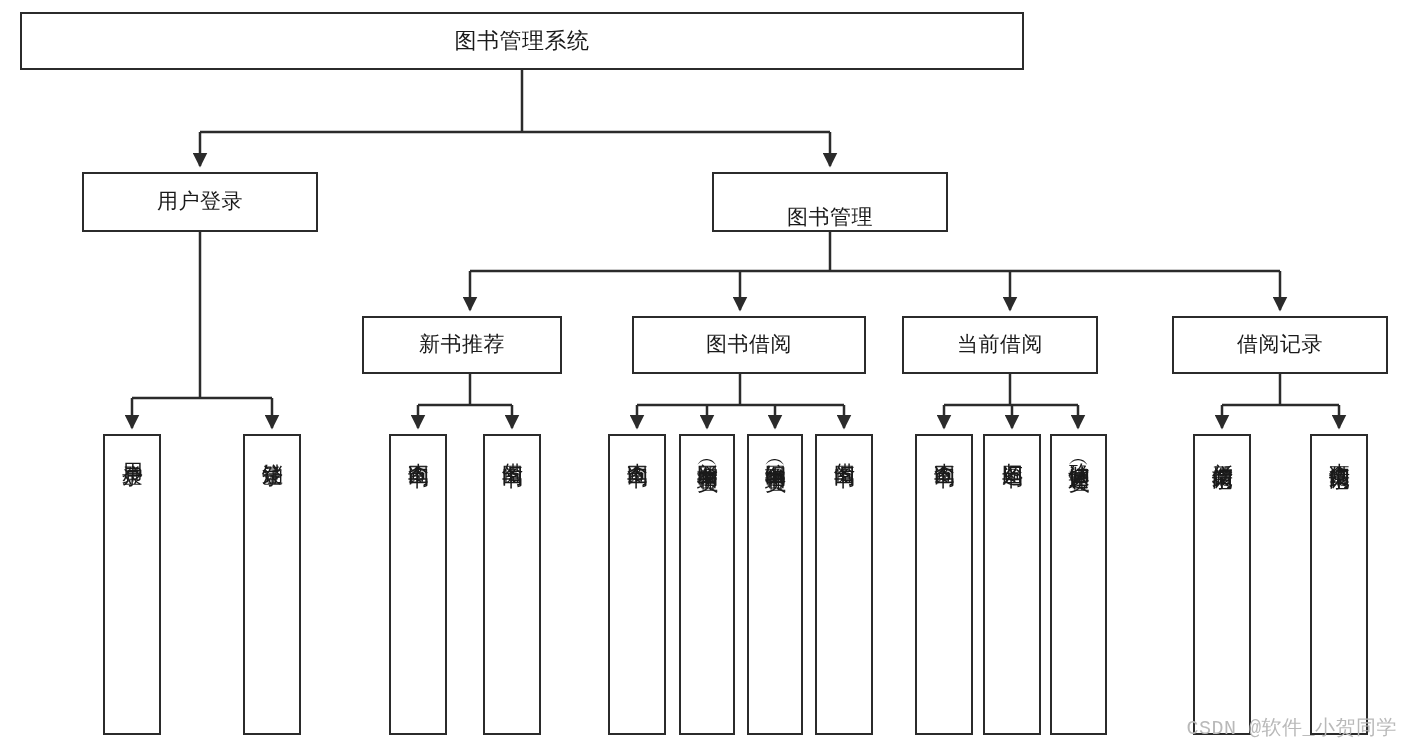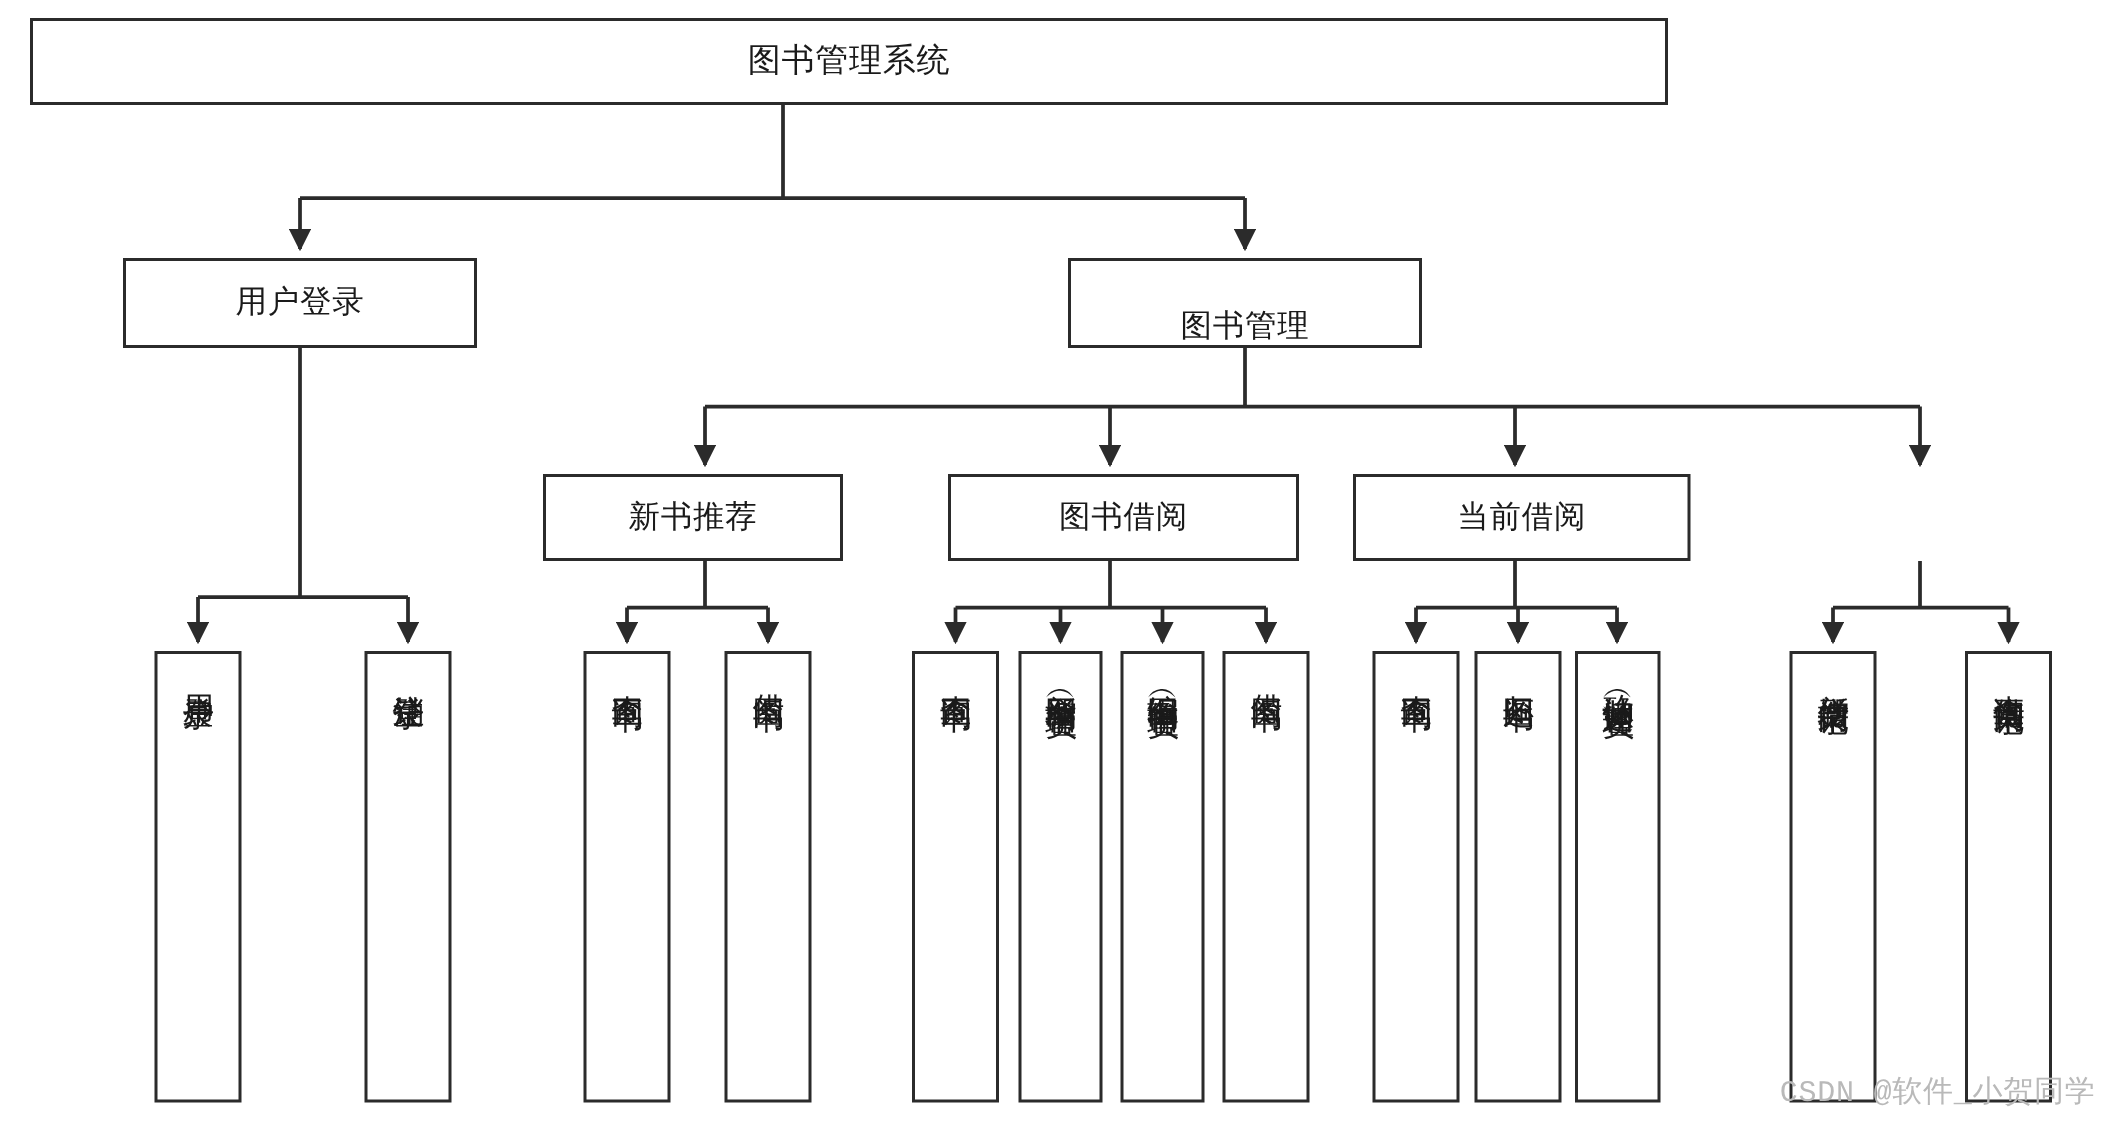--- a/index.html
+++ b/index.html
@@ -119,39 +119,42 @@
       <path d="M 1012 405 L 1012 428" marker-end="url(#arrow)"></path>
       <path d="M 1078 405 L 1078 428" marker-end="url(#arrow)"></path>
 
       <path d="M 1280 374 L 1280 405"></path>
       <path d="M 1222 405 L 1339 405"></path>
       <path d="M 1222 405 L 1222 428" marker-end="url(#arrow)"></path>
       <path d="M 1339 405 L 1339 428" marker-end="url(#arrow)"></path>
     </g>
   </svg>
 
-  <div class="node root horiz" style="left:20px; top:12px; width:1092px; height:58px;">
+  <div class="node root horiz" style="left:20px; top:12px; width:1004px; height:58px;">
     <span class="lbl">图书管理系统</span>
   </div>
 
   <div class="node horiz" style="left:82px; top:172px; width:236px; height:60px;">
     <span class="lbl">用户登录</span>
   </div>
   <div class="node horiz" style="left:712px; top:172px; width:236px; height:60px;align-items:flex-end;">
     <span class="lbl">图书管理</span>
   </div>
 
   <div class="node horiz" style="left:362px; top:316px; width:200px; height:58px;">
     <span class="lbl">新书推荐</span>
   </div>
   <div class="node horiz" style="left:632px; top:316px; width:234px; height:58px;">
     <span class="lbl">图书借阅</span>
   </div>
-  <div class="node horiz" style="left:902px; top:316px; width:225px; height:58px;">
+  <div class="node horiz" style="left:902px; top:316px; width:196px; height:58px;">
     <span class="lbl">当前借阅</span>
+  </div>
+  <div class="node horiz" style="left:1172px; top:316px; width:216px; height:58px;">
+    <span class="lbl">借阅记录</span>
   </div>
 
   <div class="node vert" style="left:103px; top:434px; width:58px; height:301px;">
     <span class="lbl">用户登录</span>
   </div>
   <div class="node vert" style="left:243px; top:434px; width:58px; height:301px;">
     <span class="lbl">注销登录</span>
   </div>
   <div class="node vert" style="left:389px; top:434px; width:58px; height:301px;">
     <span class="lbl">查询图书</span>

